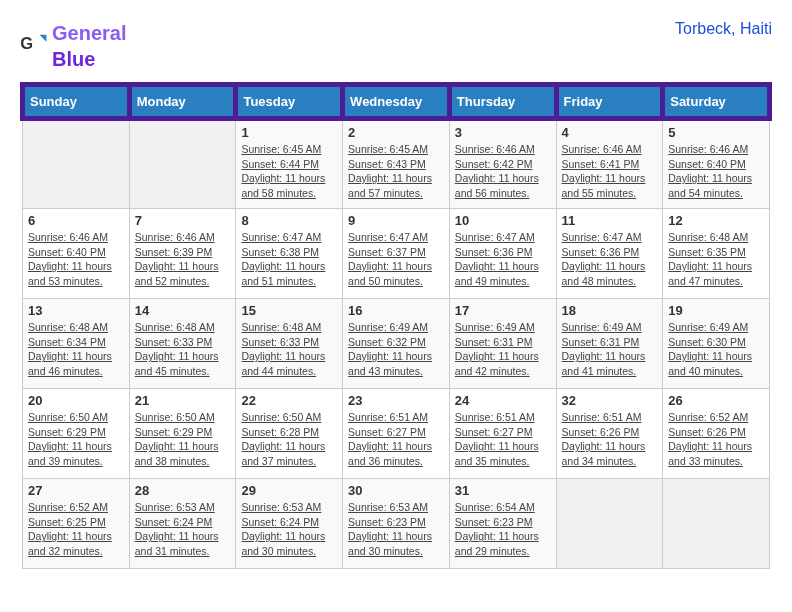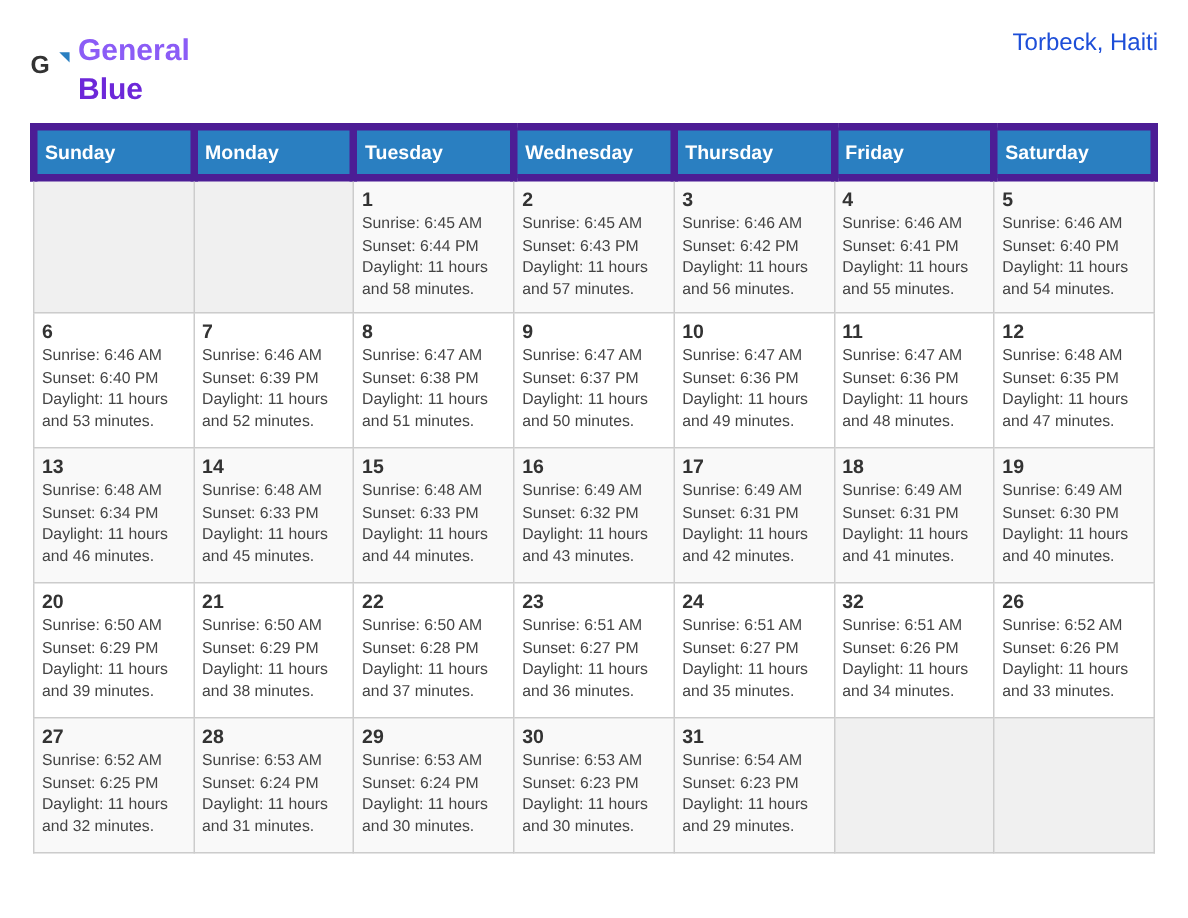--- a/index.html
+++ b/index.html
@@ -73,20 +73,21 @@
     .day-num {
       font-size: 13px;
       font-weight: bold;
       color: #333;
       margin-bottom: 2px;
     }
     .day-info {
       font-size: 10.5px;
       color: #444;
       line-height: 1.4;
+      text-decoration: underline;
     }
     .empty-cell {
       background: #f0f0f0 !important;
     }
   </style>
 </head>
 <body>
 
 <div class="header">
   <div class="logo">

